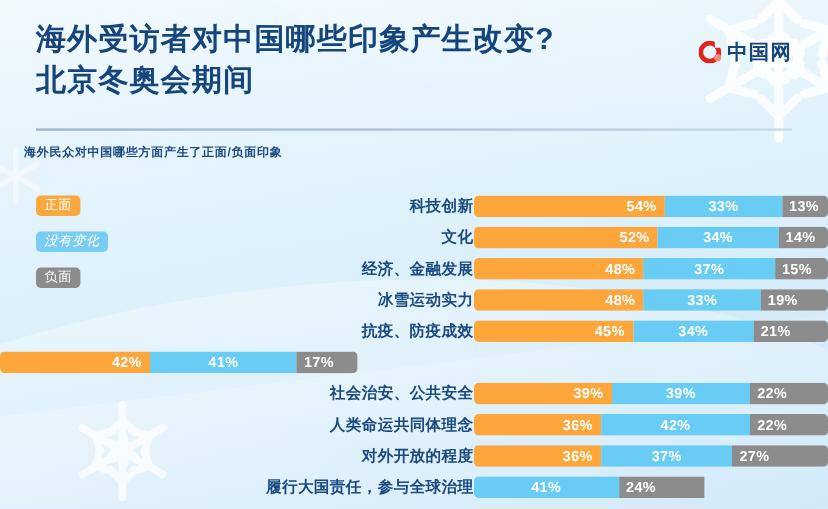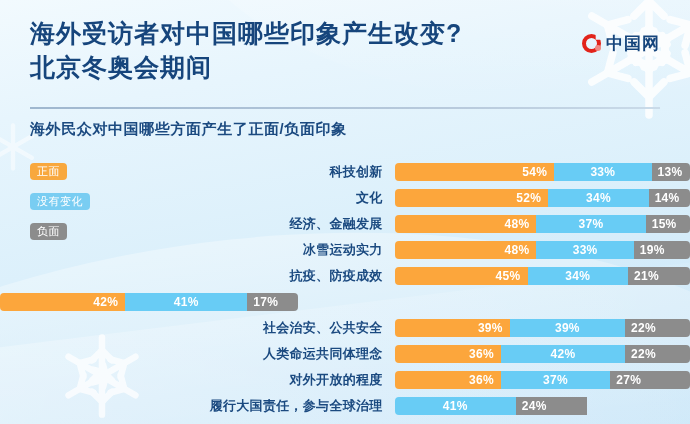--- a/index.html
+++ b/index.html
@@ -60,45 +60,45 @@
   .logo-mark .dot{
     position:absolute; right:0px; bottom:2px;
     width:6px; height:6px; border-radius:50%; background:#f08a84;
   }
   .logo-text{ font-size:17px; font-weight:bold; color:#16457c; letter-spacing:1px; }
   .divider{
     position:absolute; left:30px; top:107px; width:630px; height:2px;
     background:linear-gradient(90deg,#9fb7cf,#b9cbdd 70%,#cadbe9);
   }
   .subtitle{
-    position:absolute; left:30px; top:120px;
-    font-size:15px; font-weight:bold; color:#1b4a80; letter-spacing:.6px;
+    position:absolute; left:20px; top:120px;
+    font-size:10px; font-weight:bold; color:#1b4a80; letter-spacing:.6px;
     white-space:nowrap;
   }
 
   
   .legend{ position:absolute; left:30px; top:161px; }
   .chip{
     display:inline-block; border-radius:4px;
     font-size:11px; color:#ffffff; line-height:15px;
     padding:1px 7px; margin-bottom:11px; letter-spacing:.5px;
     white-space:nowrap;
   }
   .chip-pos{ background:#f8a83e; }
-  .chip-neu{ background:#79cdf2; }
+  .chip-neu{ background:#79cdf2;font-style:italic; }
   .chip-neg{ background:#8c8c8c; }
 
   
   .chart{ position:absolute; left:0; top:159px; width:690px; }
   .row{
     position:relative; height:26px;
     display:flex; align-items:center;
   }
   .row-label{
-    width:398px; padding-right:12px;
+    width:398px; padding-right:0;
     text-align:right; font-size:13px; color:#1b4a80;
     font-weight:bold; white-space:nowrap; letter-spacing:.3px;
   }
   .bar{
     position:relative; width:298px; height:18px;
     display:flex; border-radius:4px; overflow:hidden;
   }
   .seg{
     height:100%; display:flex; align-items:center;
     justify-content:flex-end; padding-right:7px;

